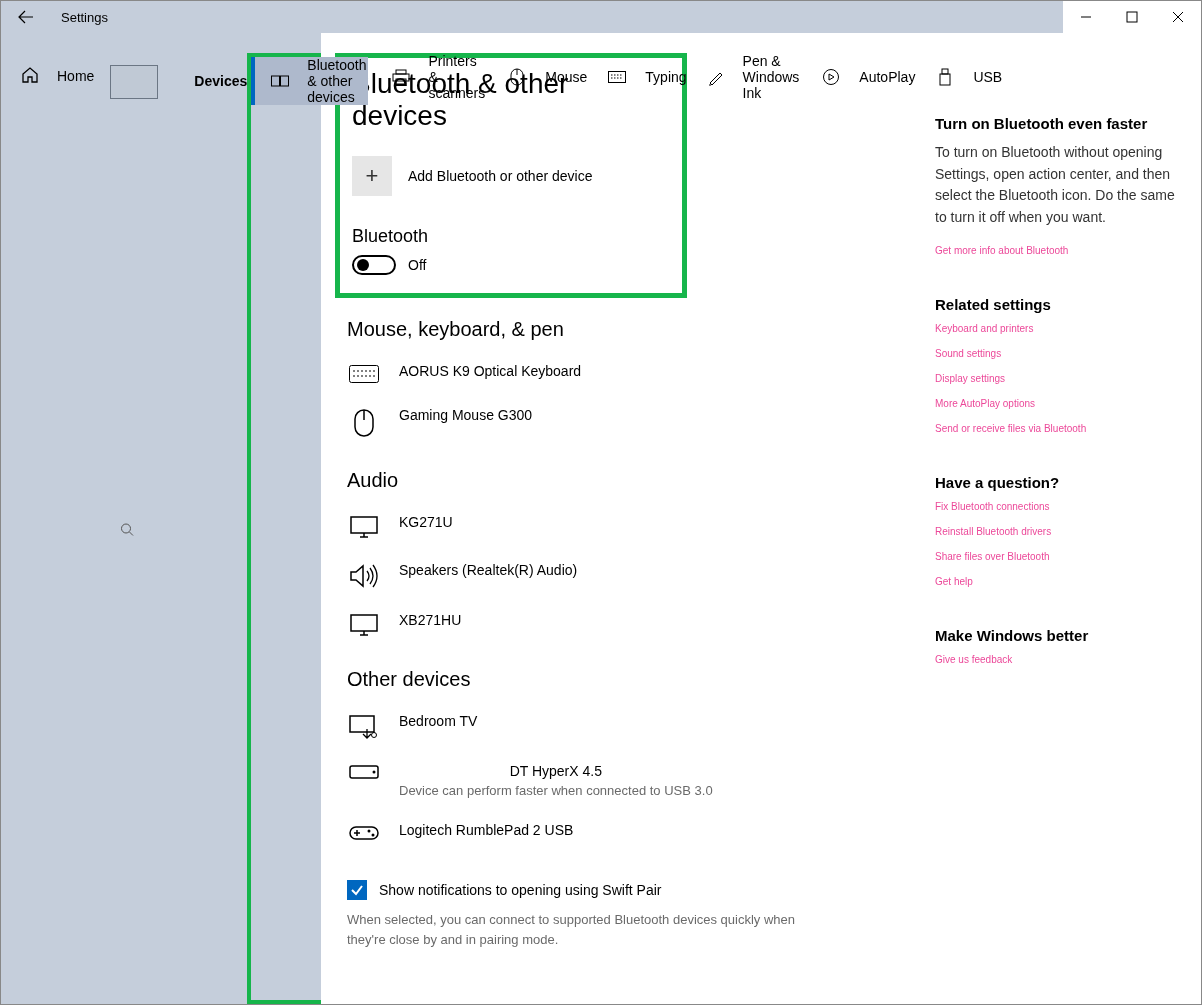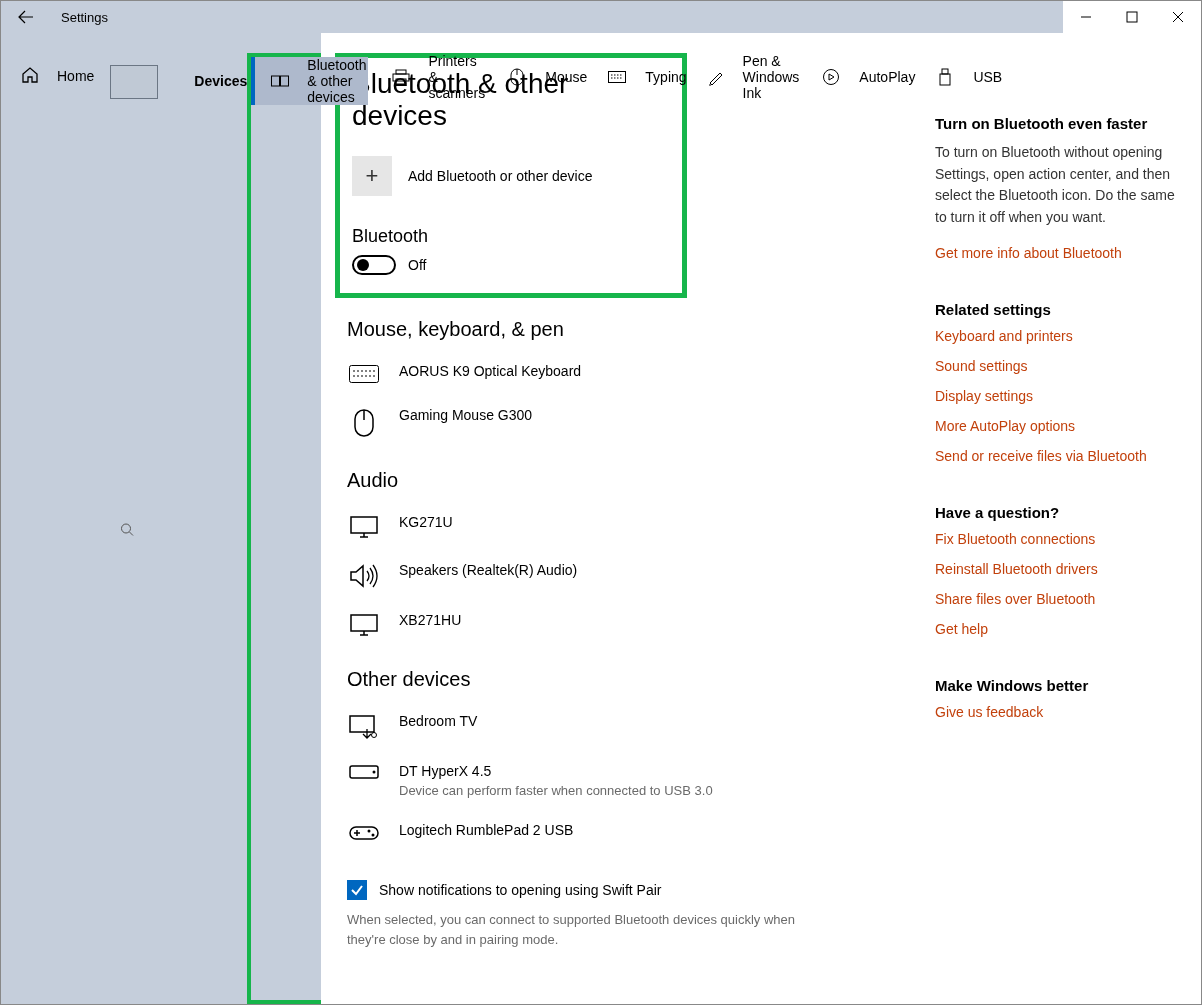--- a/index.html
+++ b/index.html
@@ -190,21 +190,21 @@
   align-items: flex-start;
   gap: 18px;
   padding: 12px 0;
 }
 .dev-icon {
   width: 34px;
   display: flex;
   justify-content: center;
   padding-top: 2px;
 }
-.dev-text .dname { font-size: 14px; }
+.dev-text .dname { font-size: 14px; text-align: center; }
 .dev-text .dsub { font-size: 13px; color: #6a6a6a; margin-top: 4px; }
 .swift-row {
   display: flex;
   align-items: center;
   gap: 12px;
   margin-top: 26px;
 }
 .chk {
   width: 20px; height: 20px;
   background: #0067c0;
@@ -216,21 +216,21 @@
 }
 .swift-desc {
   font-size: 13px;
   color: #6a6a6a;
   margin-top: 10px;
   line-height: 1.5;
   max-width: 460px;
 }
 .r-head { font-size: 15px; font-weight: 600; margin-bottom: 10px; }
 .r-body { font-size: 14px; color: #333; line-height: 1.55; margin-bottom: 16px; }
-.r-link { color: #c2410c; font-size: 14px; display: block; margin-bottom: 14px; cursor: pointer; }
+.r-link { color: #ec4899; font-size: 10px; display: block; margin-bottom: 14px; cursor: pointer; }
 .r-block { margin-bottom: 40px; }
 </style>
 </head>
 <body>
 
 <div class="window">
   <div class="titlebar">
     <div class="back">
       <svg width="16" height="16" viewBox="0 0 16 16">
           <path d="M7 2 L1 8 L7 14 M1 8 H15" stroke="#000" stroke-width="1.2" fill="none"></path>

